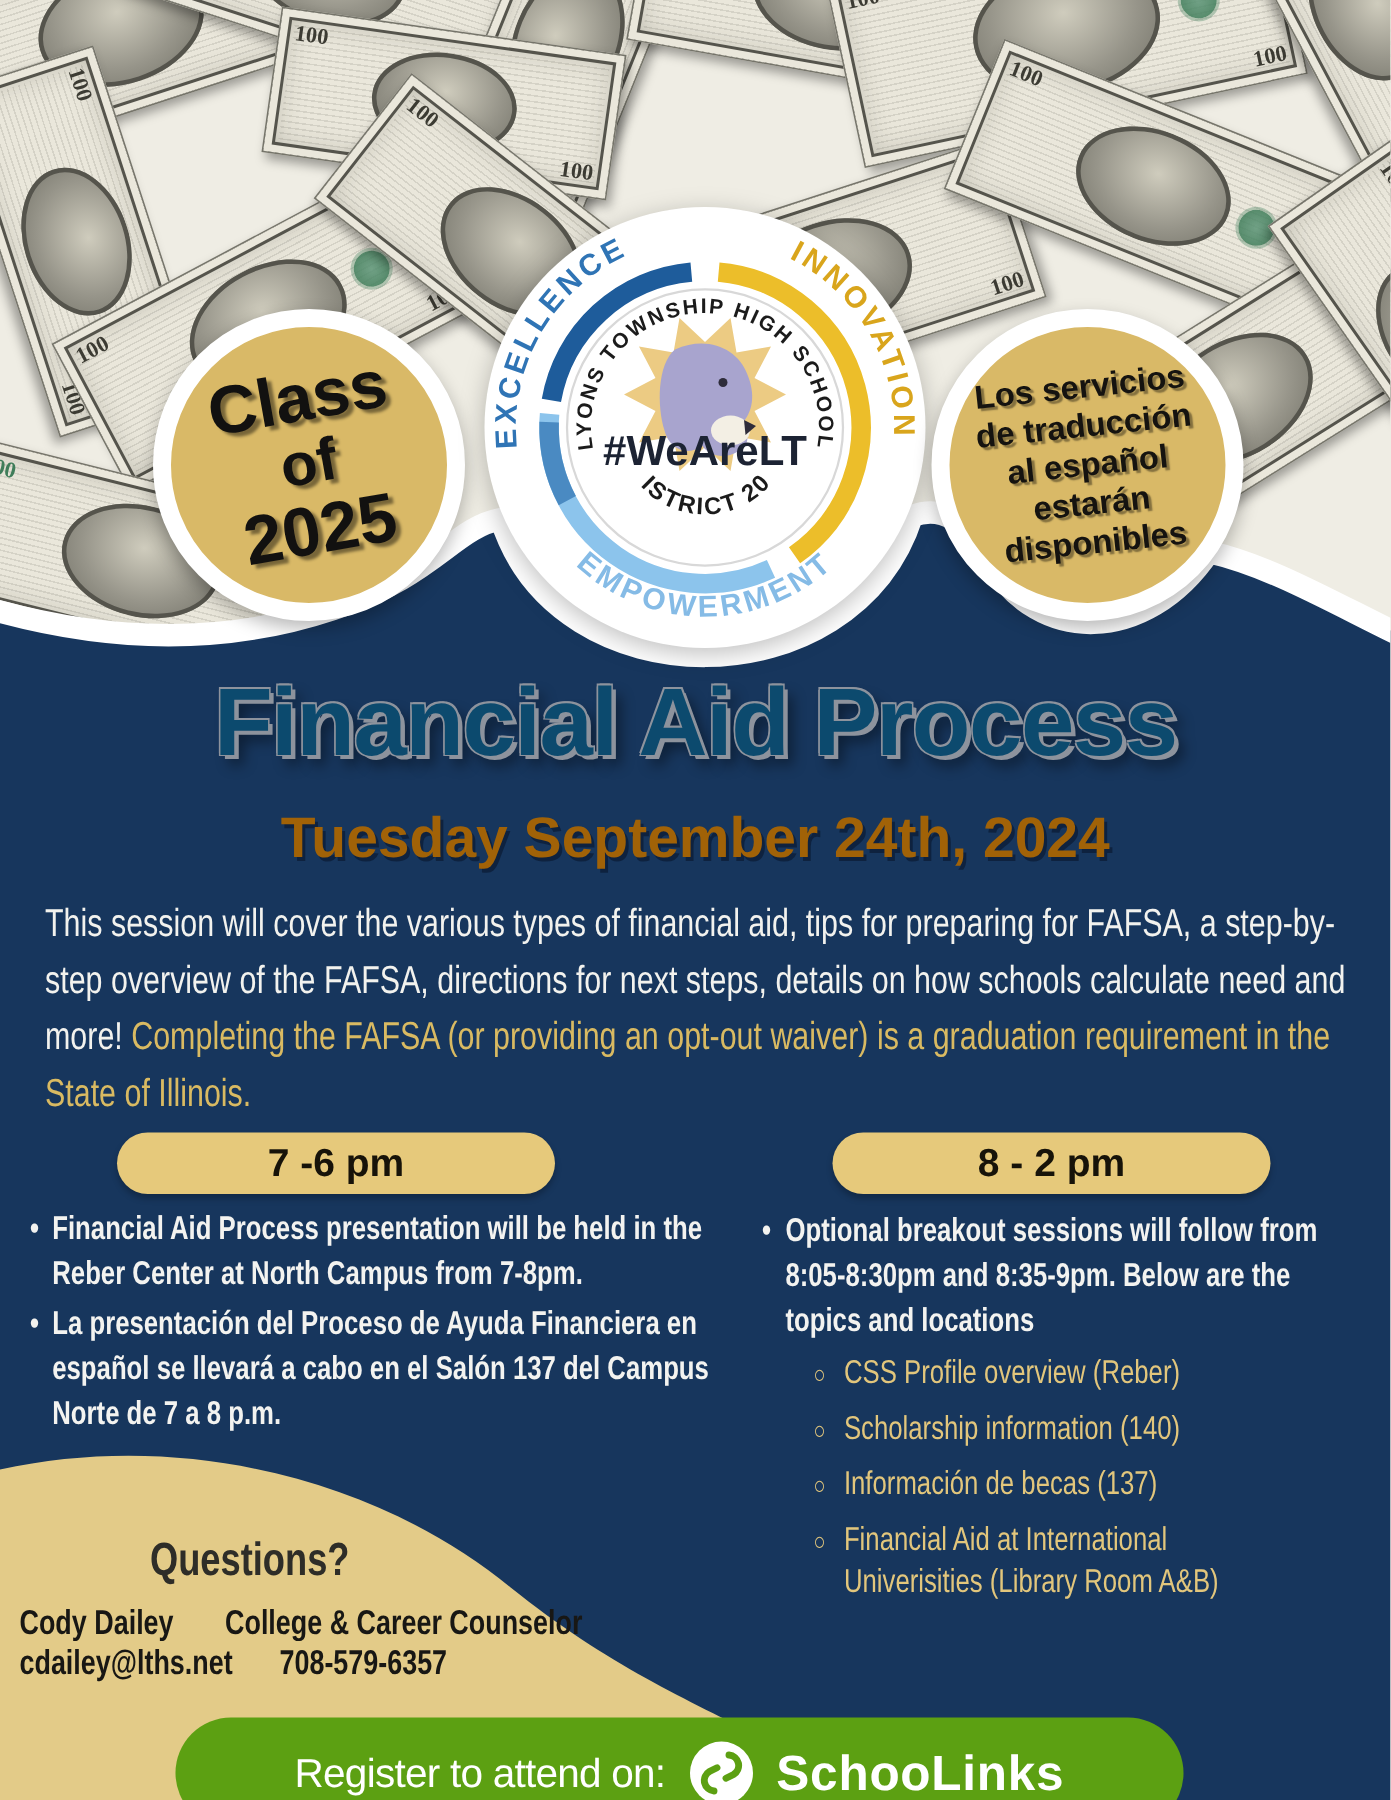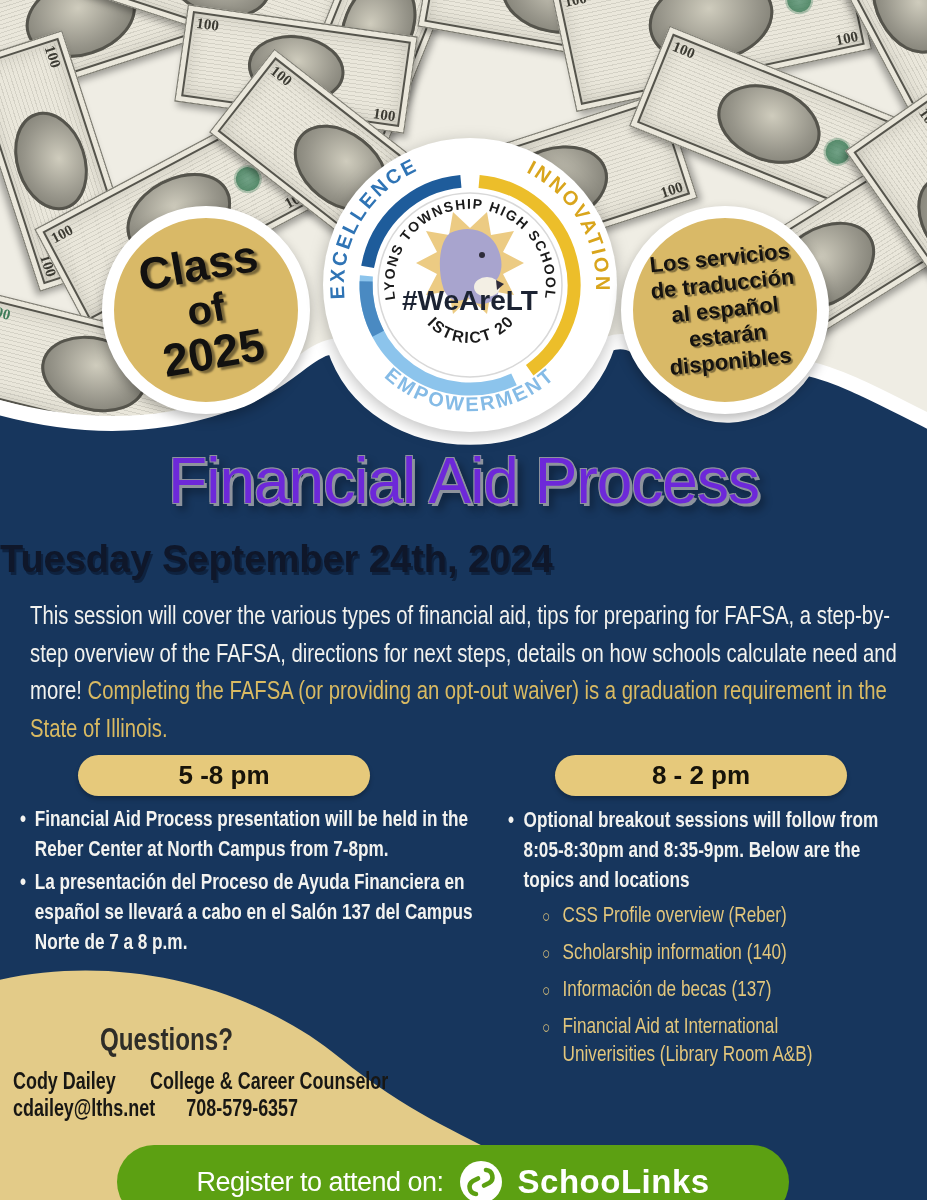--- a/index.html
+++ b/index.html
@@ -35,23 +35,23 @@
   .badge-class .l1{font-size:45px;}
   .badge-class .l2{font-size:40px;}
   .badge-class .l3{font-size:46px;}
   .badge-trans{left:621px;top:206px;}
   .badge-trans .inner{transform:rotate(-6deg);color:#151310;font-weight:700;font-size:22px;line-height:26px;
          text-shadow:2px 2px 1px rgba(0,0,0,.4);}
 
   .logo-svg{position:absolute;left:322px;top:137px;filter:drop-shadow(0 4px 8px rgba(0,0,0,.25));}
 
   
-  .title{position:absolute;left:0;top:444px;width:927px;text-align:center;color:#6d28d9;font-size:64px;font-weight:400;
+  .title{position:absolute;left:0;top:444px;width:927px;text-align:center;color:#0c4a6e;font-size:64px;font-weight:700;
          letter-spacing:-1px;text-shadow:-1px -1px 0 #8d939d,1px -1px 0 #8d939d,-1px 1px 0 #8d939d,3px 3px 0 #8d939d,6px 7px 9px rgba(0,0,0,.45);}
-  .subtitle{position:absolute;left:0;top:538px;width:927px;text-align:left;color:#0f172a;font-size:38px;font-weight:700;
+  .subtitle{position:absolute;left:0;top:538px;width:927px;text-align:center;color:#a16207;font-size:38px;font-weight:700;
          text-shadow:2px 3px 0 rgba(8,22,44,.6);}
 
   .cx{transform:scaleX(.78);transform-origin:0 0;}
 
   .intro{position:absolute;left:30px;top:597px;width:1130px;font-size:26px;line-height:37.5px;font-weight:400;color:#f2f2ee;}
   .intro .gold{color:#d9ba62;}
 
   
   .pill{position:absolute;width:292px;height:41px;border-radius:21px;background:#e6c97b;color:#171309;
         font-size:26px;font-weight:700;text-align:center;line-height:41px;box-shadow:0 3px 4px rgba(0,0,0,.25);}
@@ -214,21 +214,21 @@
   </div>
 
   <div class="title">Financial Aid Process</div>
   <div class="subtitle">Tuesday September 24th, 2024</div>
 
   <div class="intro cx">
     <span>This session will cover the various types of financial aid, tips for preparing for FAFSA, a step-by-step overview of the FAFSA, directions for next steps, details on how schools calculate need and more!</span>
     <span class="gold">Completing the FAFSA (or providing an opt-out waiver) is a graduation requirement in the State of Illinois.</span>
   </div>
 
-  <div class="pill pill-left">5 -8 pm</div>
+  <div class="pill pill-left">7 -6 pm</div>
   <div class="pill pill-right">8 - 2 pm</div>
 
   <ul class="blist left-list cx">
     <li><span>Financial Aid Process presentation will be held in the Reber Center at North Campus from 7-8pm.</span></li>
     <li><span>La presentación del Proceso de Ayuda Financiera en español se llevará a cabo en el Salón 137 del Campus Norte de 7 a 8 p.m.</span></li>
   </ul>
 
   <div class="right-wrap cx">
     <div class="lead">Optional breakout sessions will follow from 8:05-8:30pm and 8:35-9pm. Below are the topics and locations</div>
     <ul class="topics">

